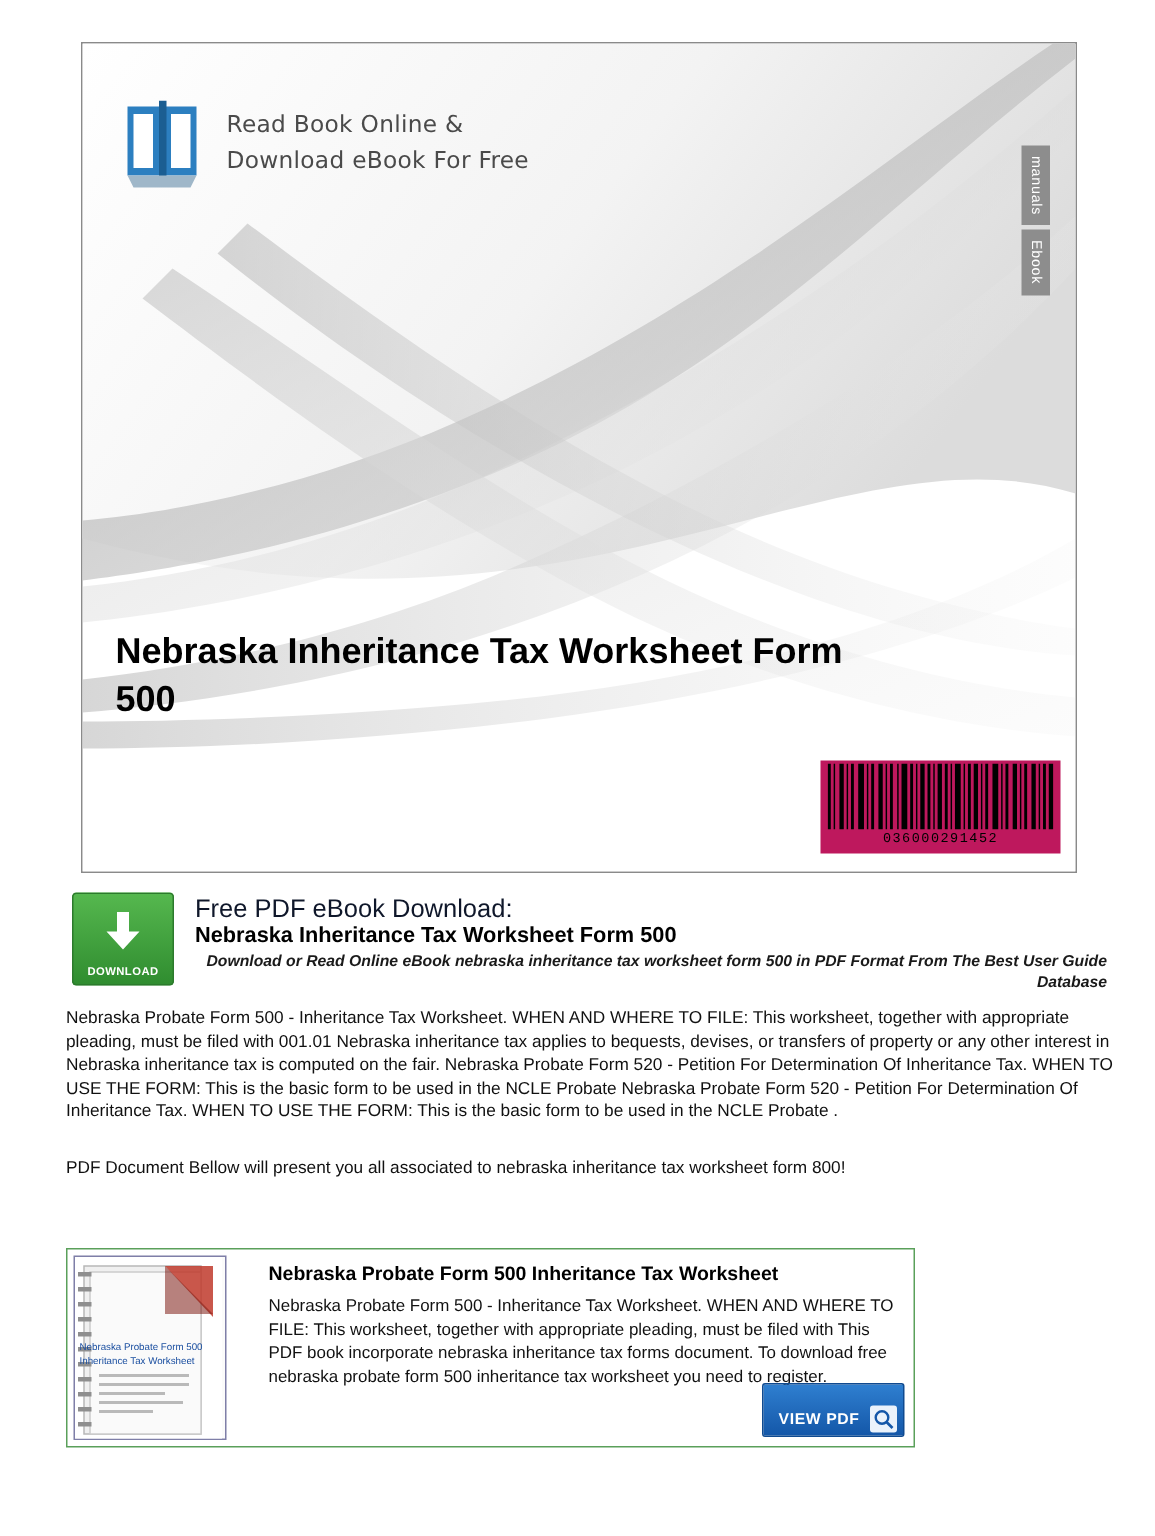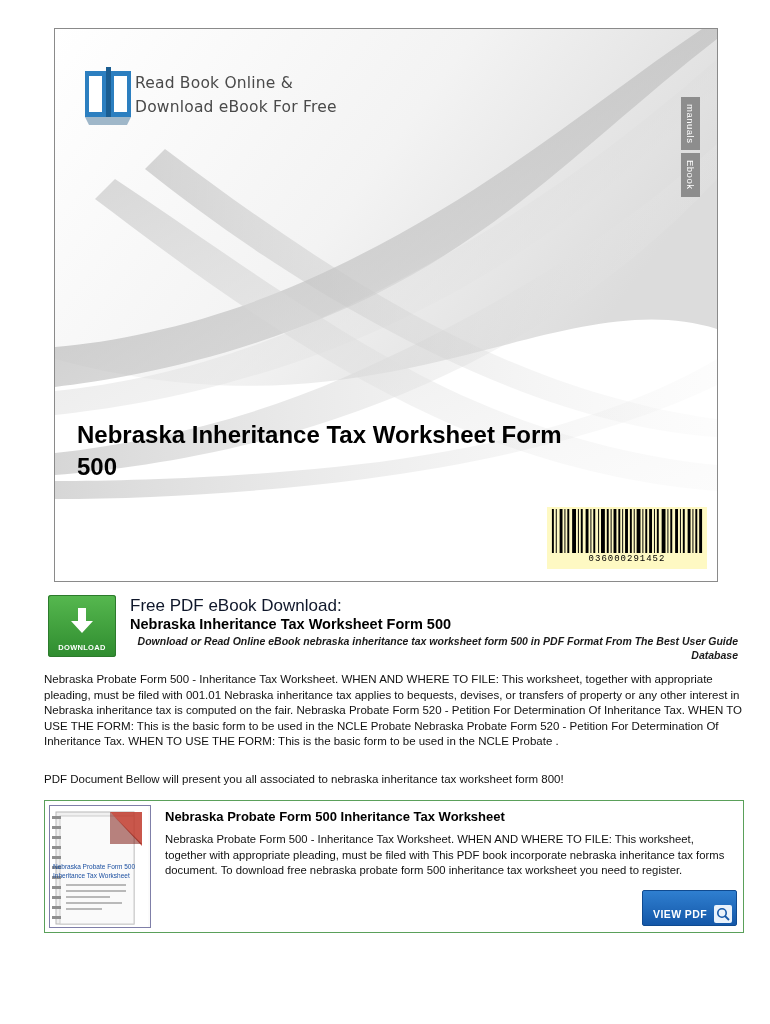--- a/index.html
+++ b/index.html
@@ -30,21 +30,21 @@
   .cover-bg {
     position: absolute;
     inset: 0;
   }
   .cover-logo {
     position: absolute;
     left: 28px;
     top: 38px;
     display: flex;
     align-items: flex-start;
-    gap: 0;
+    gap: 16px;
   }
   .book-icon {
     width: 52px;
     height: 62px;
     position: relative;
   }
   .logo-text {
     font-family: "DejaVu Sans", sans-serif;
     font-size: 15.5px;
     line-height: 1.55;
@@ -83,21 +83,21 @@
     color: #000;
     font-family: "Liberation Sans", sans-serif;
   }
 
   .barcode {
     position: absolute;
     right: 10px;
     bottom: 12px;
     width: 160px;
     height: 62px;
-    background: #fef9c3;
+    background: #be185d;
     padding: 2px 3px 0 3px;
     box-sizing: border-box;
   }
   .barcode .bars {
     height: 44px;
     width: 100%;
     display: block;
   }
   .barcode .digits {
     font-family: "Liberation Mono", monospace;
@@ -173,26 +173,27 @@
   #notice-para {
     left: 44px;
     top: 772px;
     width: 700px;
   }
 
   
   .result {
     position: absolute;
     left: 44px;
-    top: 800px;
-    width: 700px;
+    top: 832px;
+    width: 566px;
     height: 133px;
     border: 1px solid #5aa05a;
     box-sizing: border-box;
     display: flex;
+    gap: 14px;
   }
   .thumb {
     width: 100px;
     margin: 4px;
     border: 1px solid #7f7fa8;
     background: #fbfbfb;
     position: relative;
     flex: 0 0 auto;
     overflow: hidden;
   }

